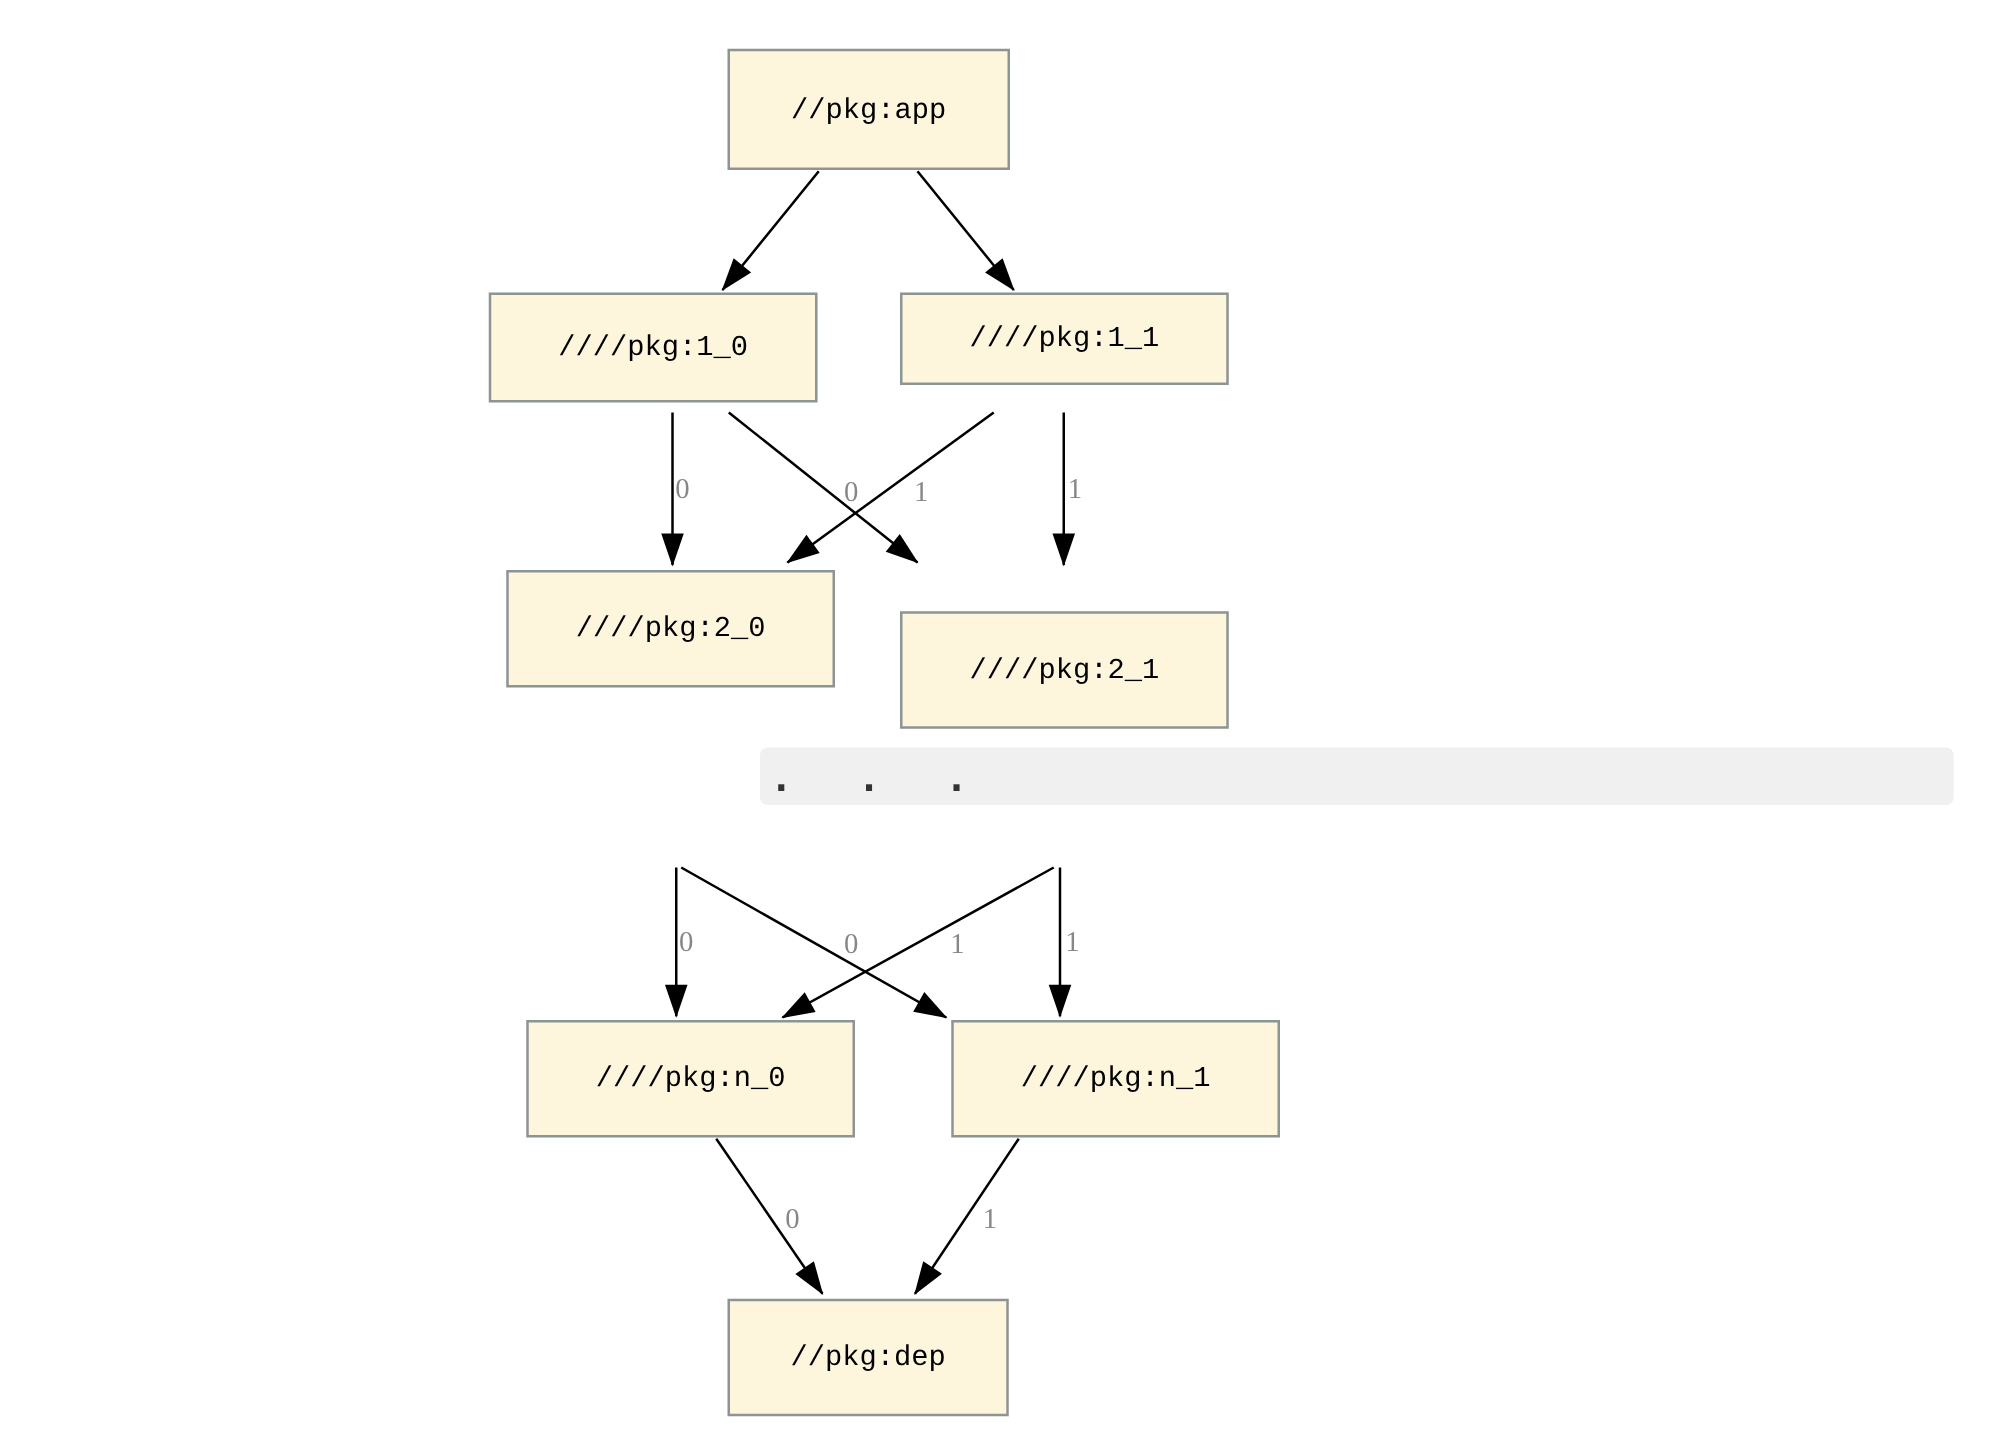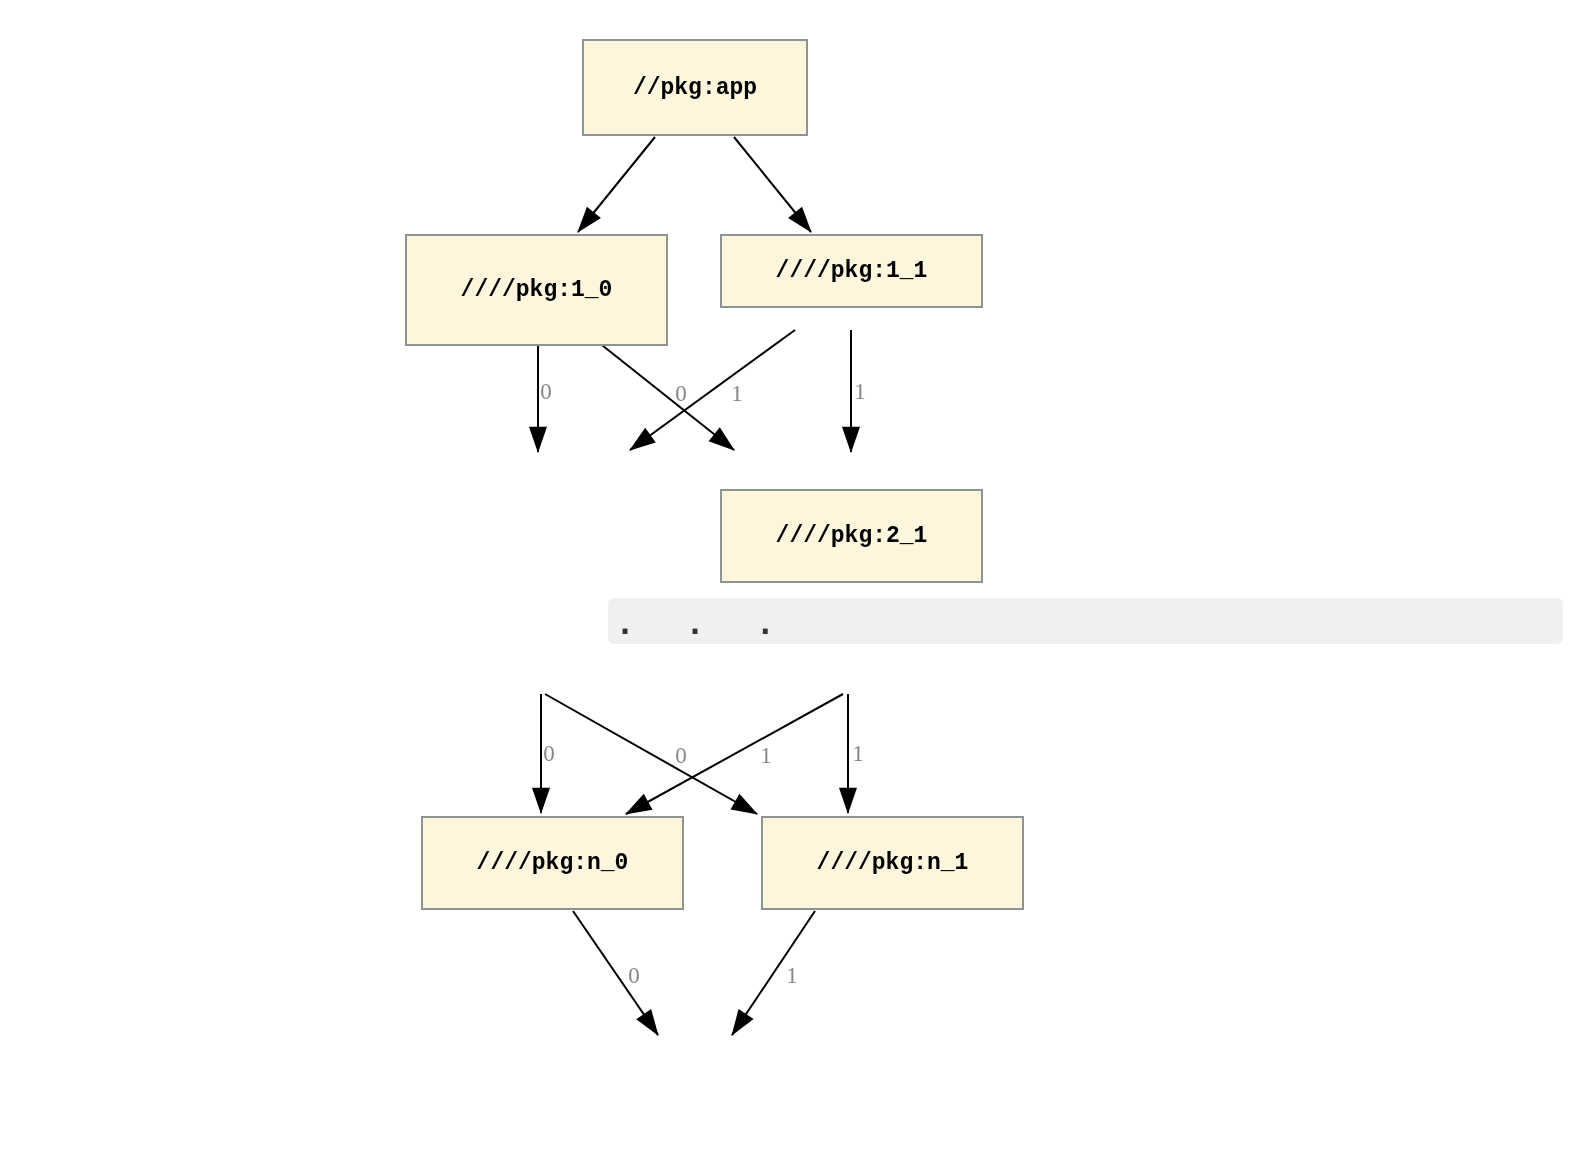--- a/index.html
+++ b/index.html
@@ -31,27 +31,27 @@
     position: absolute;
     box-sizing: border-box;
     background: #fdf6dd;
     border: 2px solid #8c9496;
     display: flex;
     align-items: center;
     justify-content: center;
   }
   .node span {
     font-family: "Liberation Mono", monospace;
-    font-weight: bold;
+    font-weight: normal;
     font-size: 23px;
     color: #000000;
     white-space: pre;
   }
   .n-app   { left: 582px; top: 39px;   width: 226px; height: 97px; }
-  .n-1_0   { left: 405px; top: 234px;  width: 263px; height: 112px; }
+  .n-1_0   { left: 391px; top: 234px;  width: 263px; height: 88px; }
   .n-1_1   { left: 720px; top: 234px;  width: 263px; height: 74px; }
   .n-2_0   { left: 405px; top: 456px;  width: 263px; height: 94px; }
   .n-2_1   { left: 720px; top: 456px;  width: 263px; height: 94px; margin-top: 33px; }
   .n-n_0   { left: 405px; top: 816px;  width: 263px; height: 94px; margin-left: 16px; }
   .n-n_1   { left: 720px; top: 816px;  width: 263px; height: 94px; margin-left: 41px; }
   .n-dep   { left: 582px; top: 1039px; width: 225px; height: 94px; }
 
   .ellipsis-bar {
     position: absolute;
     left: 608px; top: 598px;
@@ -115,28 +115,34 @@
 
   <div class="node n-app">
     <span>//pkg:app</span>
   </div>
   <div class="node n-1_0">
     <span>////pkg:1_0</span>
   </div>
   <div class="node n-1_1">
     <span>////pkg:1_1</span>
   </div>
+  <div class="node n-2_0">
+    <span>////pkg:2_0</span>
+  </div>
   <div class="node n-2_1">
     <span>////pkg:2_1</span>
   </div>
   <div class="node n-n_0">
     <span>////pkg:n_0</span>
   </div>
   <div class="node n-n_1">
     <span>////pkg:n_1</span>
+  </div>
+  <div class="node n-dep">
+    <span>//pkg:dep</span>
   </div>
 
   <div class="ellipsis-bar"></div>
   <span class="ellipsis-dots">. . .</span>
 
   <span class="edge-label el-2">0</span>
   <span class="edge-label el-3">0</span>
   <span class="edge-label el-4">1</span>
   <span class="edge-label el-5">1</span>
   <span class="edge-label el-6">0</span>

